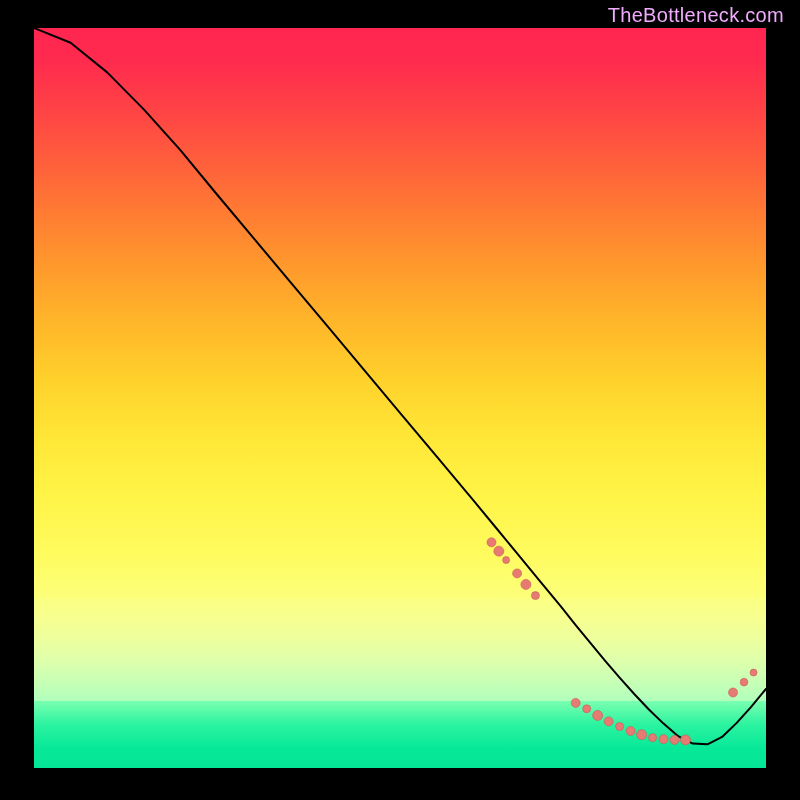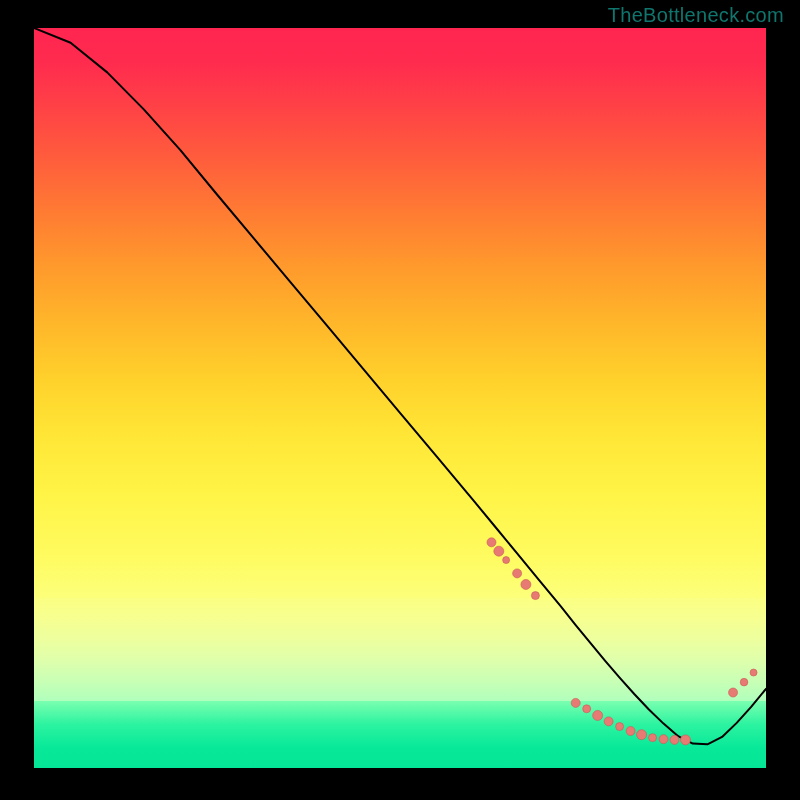--- a/index.html
+++ b/index.html
@@ -14,21 +14,21 @@
   .frame {
     position: relative;
     width: 800px;
     height: 800px;
     background: #000;
   }
   .watermark {
     position: absolute;
     top: 4px;
     right: 16px;
-    color: #0f766e;
+    color: #f0abfc;
     font-size: 20px;
     font-weight: 500;
     letter-spacing: 0.3px;
   }
   .plot {
     position: absolute;
     left: 34px;
     top: 28px;
     width: 732px;
     height: 740px;

